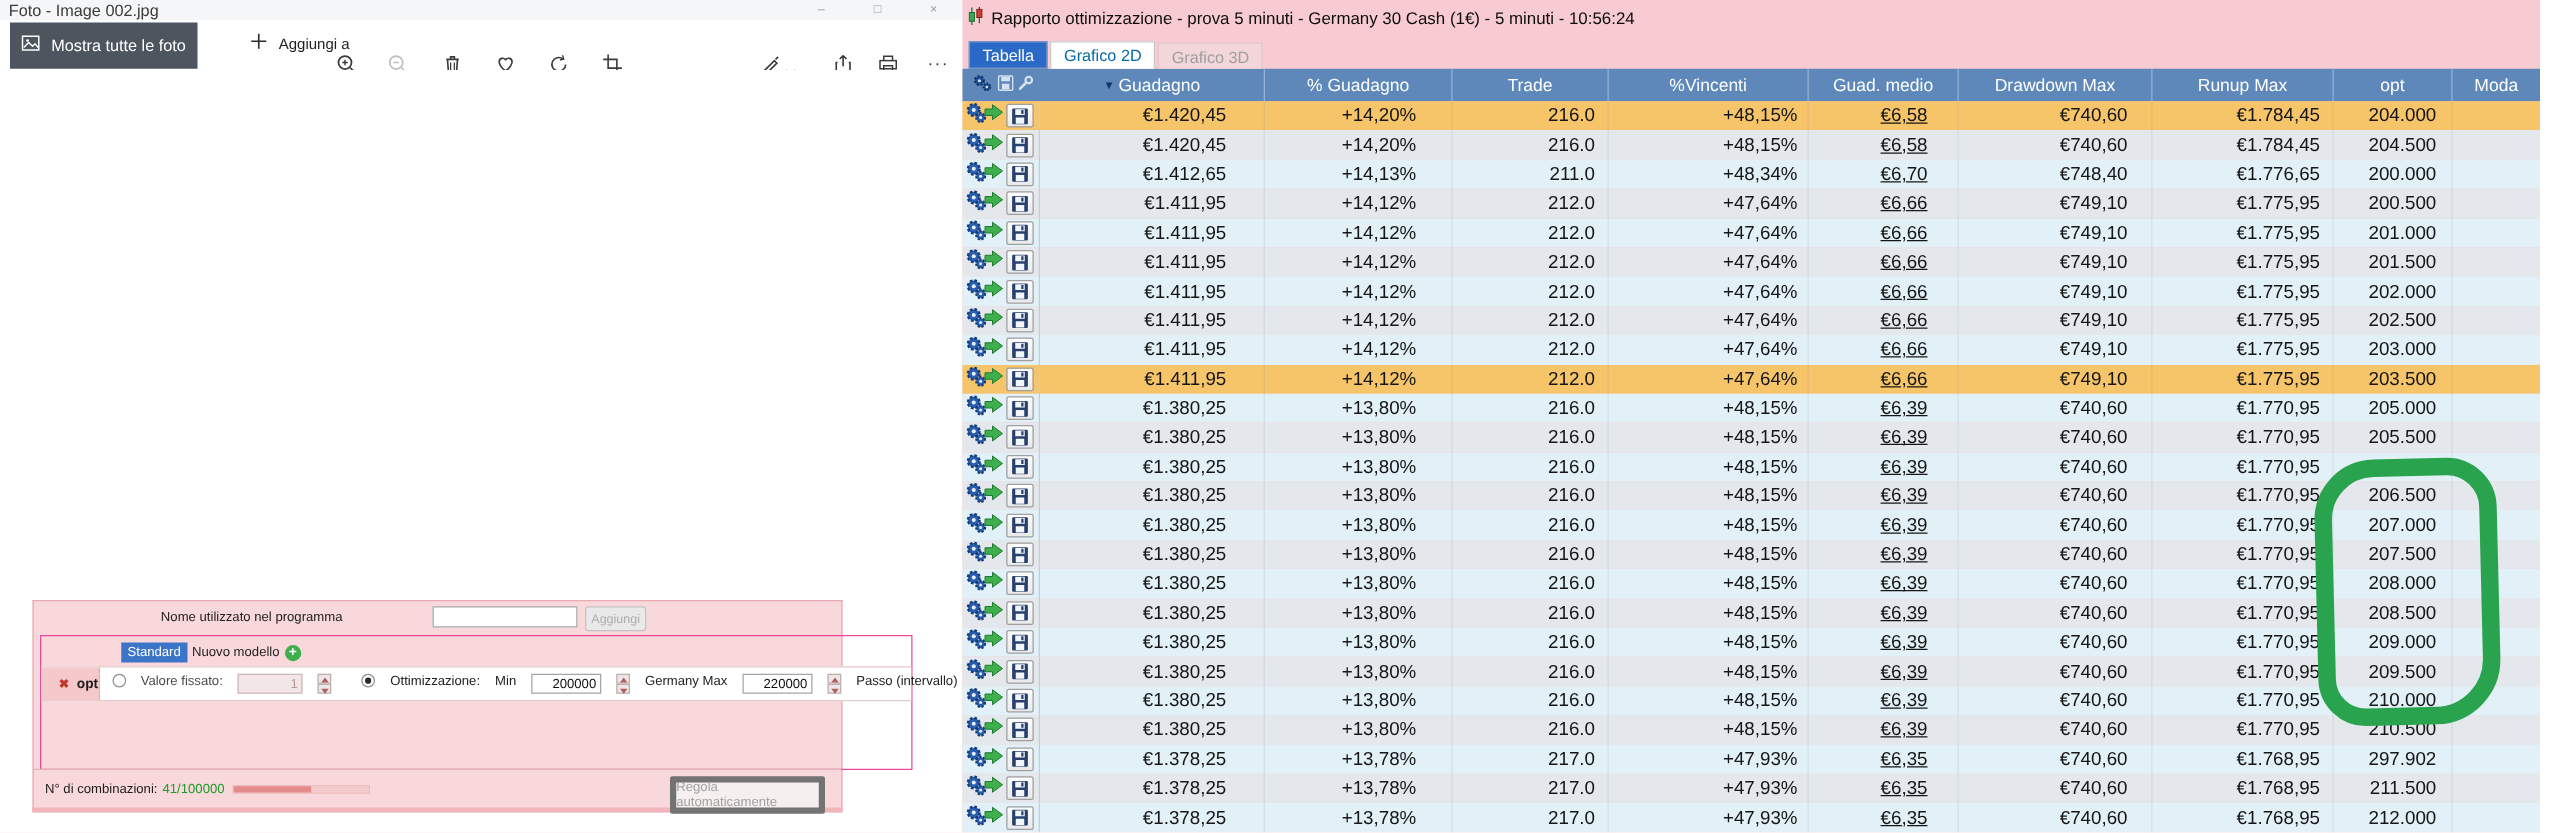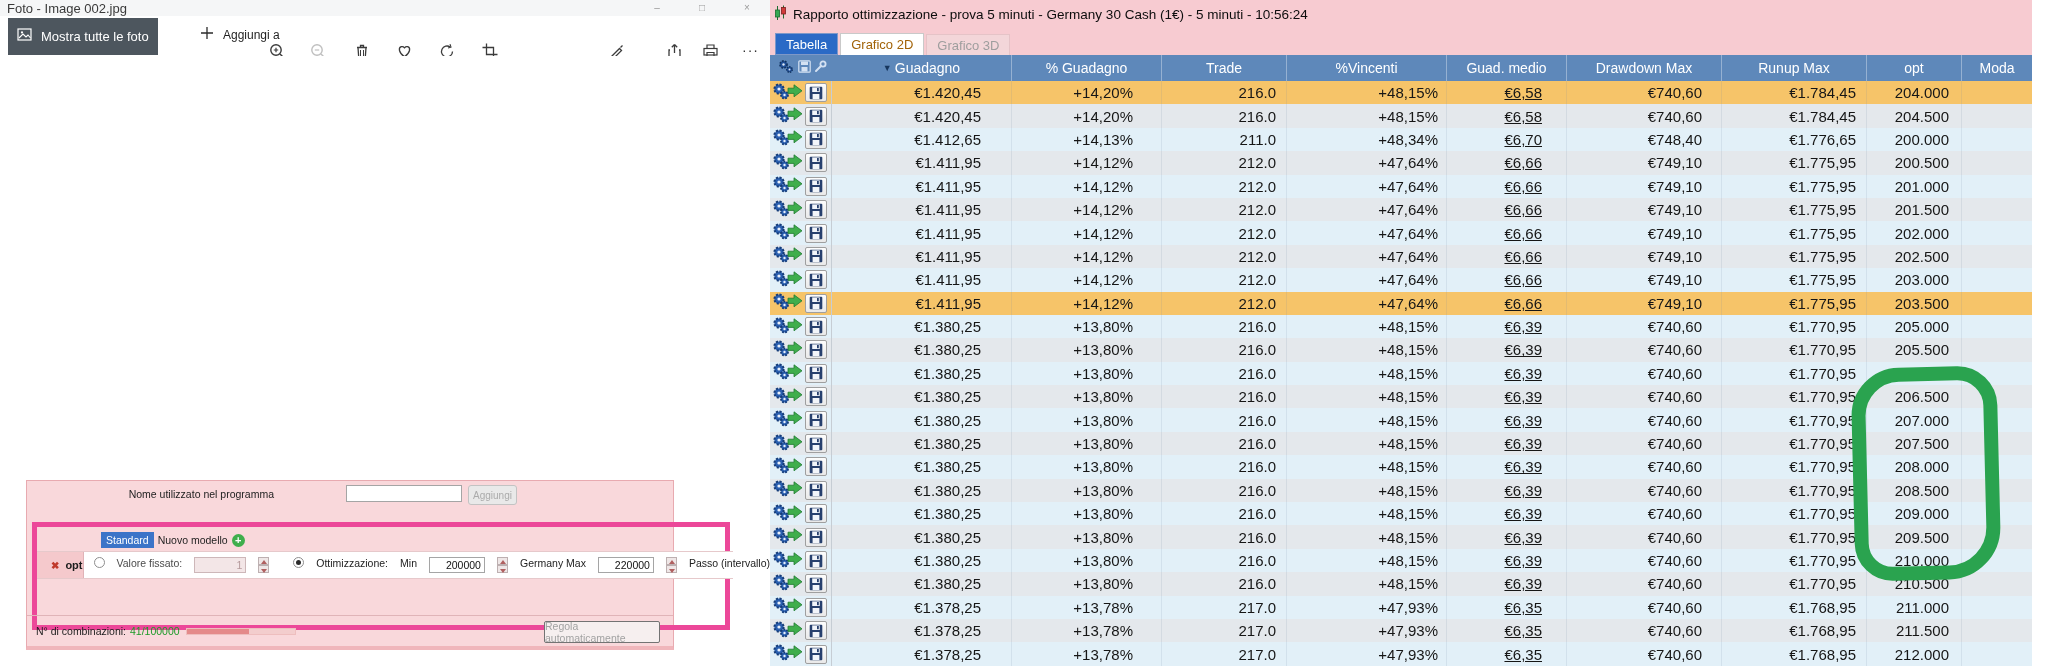--- a/index.html
+++ b/index.html
@@ -26,21 +26,21 @@
 
   
   .opt-panel{position:absolute;left:26px;top:480px;width:648px;height:170px;background:#f9d8db;
              border:1px solid #e8aab0;border-bottom:4px solid #f0b6bb;box-sizing:border-box;font-size:10.5px;color:#222;}
   .name-row{position:relative;height:27px;}
   .name-label{position:absolute;right:399px;top:7px;font-size:10.5px;color:#222;}
   .name-input{position:absolute;left:319px;top:4px;width:116px;height:17px;background:#fff;
               border:1px solid #a5a5a5;box-sizing:border-box;}
   .btn-aggiungi{position:absolute;left:441px;top:4px;width:47px;height:18px;background:#e9e9e9;border:1px solid #c3c3c3;
                 border-radius:3px;color:#ababab;font-size:10px;display:flex;align-items:center;justify-content:center;}
-  .fieldset{position:absolute;left:5px;top:41px;width:698px;height:108px;border:5px solid #ec4899;box-sizing:border-box;}
+  .fieldset{position:absolute;left:5px;top:27px;width:698px;height:108px;border:1px solid #ec4899;box-sizing:border-box;}
   .fs-tabs{display:flex;align-items:center;gap:4px;margin:4px 0 0 64px;height:18px;}
   .tab-standard{background:#3c74c8;color:#fff;padding:2px 5px;font-size:10.5px;}
   .tab-newmodel{color:#1e1e1e;font-size:10.5px;}
   .plus-circle{display:inline-flex;width:13px;height:13px;border-radius:50%;background:#3fae4c;color:#fff;
                align-items:center;justify-content:center;font-size:11px;font-weight:bold;line-height:13px;vertical-align:middle;}
   .opt-row{position:absolute;left:0px;top:24px;width:696px;height:26px;background:#fff;display:flex;align-items:center;
            border-top:1px solid #e6c9cb;border-bottom:1px solid #e6c9cb;}
   .opt-cell{width:88px;align-self:stretch;background:#f5c9cc;border-right:1px solid #e0b3b7;display:flex;
             align-items:center;gap:6px;padding-left:14px;box-sizing:border-box;}
   .xmark{color:#c0392b;font-size:10px;font-weight:bold;}
@@ -59,30 +59,30 @@
   .spin i.up::after{top:2px;border-bottom:4px solid #b06060;}
   .spin i.dn::after{top:3px;border-top:4px solid #b06060;}
   .lab{color:#222;}
   .lab.dim{color:#4c4c4c;}
   .status-row{position:absolute;left:0;bottom:0;width:100%;height:31px;border-top:1px solid #e0b4b8;
               display:flex;align-items:center;box-sizing:border-box;padding-left:9px;}
   .comb-label{font-size:10.5px;color:#1c1c1c;}
   .comb-val{font-size:10.5px;color:#1d9a28;font-weight:normal;margin-left:4px;}
   .pbar{width:108px;height:5px;background:#f3cdcd;border:1px solid #eebebe;margin-left:6px;position:relative;}
   .pbar i{position:absolute;left:0;top:0;bottom:0;width:58%;background:#e48a8a;}
-  .btn-regola{position:absolute;right:13px;top:5px;width:114px;height:20px;background:#f6efef;border:1px solid #737373;
+  .btn-regola{position:absolute;right:13px;top:5px;width:114px;height:20px;background:#f6efef;border:5px solid #737373;
               border-radius:2px;color:#a2a2a2;font-size:10.5px;display:flex;align-items:center;justify-content:center;margin-left:48px;}
 
   
   .rp{position:absolute;left:770px;top:0;width:1262px;height:666px;background:#f7cbd1;}
   .rp-title{height:28px;display:flex;align-items:center;gap:6px;padding-left:4px;font-size:13.5px;color:#0d0d0d;}
   .rp-tabs{height:27px;display:flex;align-items:flex-end;padding-left:5px;gap:2px;}
   .rtab{height:21px;padding:0 10px;font-size:13px;display:flex;align-items:center;box-sizing:border-box;}
   .rtab.active{background:#2a6ac6;color:#fff;border:1px solid #7d98c8;height:22px;}
-  .rtab.front{background:#fff;color:#a16207;border:1px solid #c9c9c9;border-bottom:none;height:22px;}
+  .rtab.front{background:#fff;color:#0369a1;border:1px solid #c9c9c9;border-bottom:none;height:22px;}
   .rtab.disabled{background:#f3d6d9;color:#9e9e9e;border:1px solid #e5c3c7;border-bottom:none;}
   .rp-header{height:26px;background:#5e88ba;display:flex;color:#fff;font-size:14px;align-items:center;}
   .hcell{display:flex;align-items:center;justify-content:center;height:100%;box-sizing:border-box;
          border-right:1px solid rgba(255,255,255,0.35);}
   .hicon{width:62px;display:flex;align-items:center;gap:3px;padding-left:3px;box-sizing:border-box;border-right:none;}
   .sortglyph{font-size:9px;margin-right:3px;color:#17365e;}
   .rp-body{position:relative;}
   .trow{display:flex;height:23.4px;align-items:flex-end;box-sizing:border-box;font-size:15px;color:#161616;}
   .trow.odd{background:#e2f0f8;}
   .trow.even{background:#e4e8ec;}
@@ -960,21 +960,21 @@
               </svg>
             </span>
           </div>
           <div class="tcell c0">€1.378,25</div>
           <div class="tcell c1">+13,78%</div>
           <div class="tcell c2">217.0</div>
           <div class="tcell c3">+47,93%</div>
           <div class="tcell c4">€6,35</div>
           <div class="tcell c5">€740,60</div>
           <div class="tcell c6">€1.768,95</div>
-          <div class="tcell c7">211.000</div>
+          <div class="tcell c7">297.902</div>
           <div class="tcell c8"></div>
         </div>
         <div class="trow even">
           <div class="icell">
             <span><svg width="31" height="19" viewBox="0 0 31 19">
                 <circle cx="7" cy="7" r="4.6" fill="#2a5fb0" stroke="#163c78" stroke-width="2" stroke-dasharray="2.1 1.5"></circle>
                 <circle cx="7" cy="7" r="1.6" fill="#e8f0fb"></circle>
                 <circle cx="12.5" cy="13" r="3.5" fill="#2a5fb0" stroke="#163c78" stroke-width="1.8" stroke-dasharray="1.7 1.3"></circle>
                 <circle cx="12.5" cy="13" r="1.2" fill="#e8f0fb"></circle>
                 <path d="M16 6.2 h6 v-3.4 l8 6 -8 6 v-3.4 h-6 z" fill="#3fae4c" stroke="#1e7a2e" stroke-width="0.8"></path>

